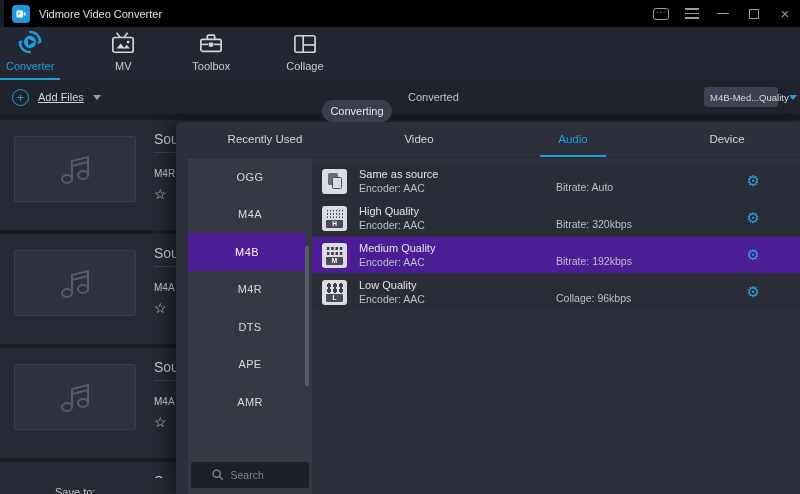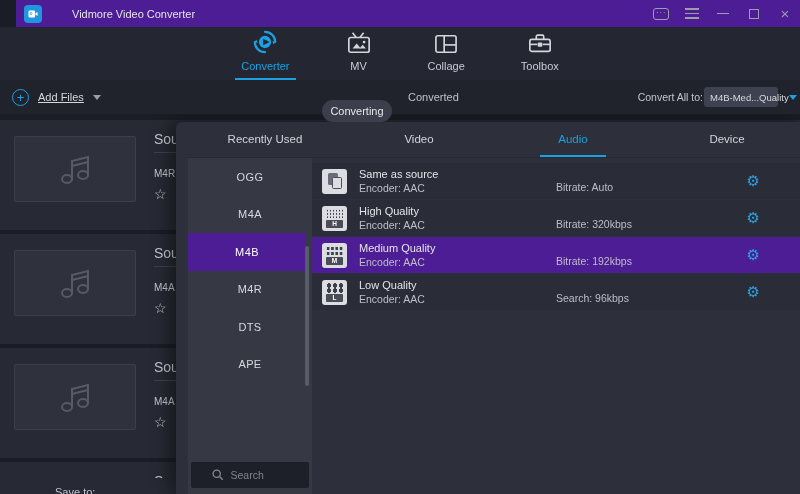--- a/index.html
+++ b/index.html
@@ -1,34 +1,34 @@
 <!DOCTYPE html>
 <html><head>
 <meta charset="utf-8">
 <style>
   * { margin:0; padding:0; box-sizing:border-box; }
   html,body { width:800px; height:494px; }
   body { font-family:"Liberation Sans", sans-serif; background:#1b1d26; overflow:hidden; }
   .app { position:relative; width:800px; height:494px; background:#1b1d26; overflow:hidden; }
 
   
-  .titlebar { position:absolute; top:0; left:16px; right:0; height:27px; background:#4c1d95; display:flex; align-items:center; z-index:20;gap:21px; }
+  .titlebar { position:absolute; top:0; left:4px; right:0; height:27px; background:#000000; display:flex; align-items:center; z-index:20; }
   .app-icon { width:18px; height:18px; margin-left:8px; border-radius:4px; background:#2196e0; display:flex; align-items:center; justify-content:center; }
   .titlebar .title { margin-left:9px; font-size:11px; color:#e3e4e8; }
   .win-controls { position:absolute; right:6px; top:0; height:27px; display:flex; align-items:center; gap:13px; }
   .wc { display:flex; align-items:center; justify-content:center; width:18px; height:18px; cursor:default; }
   .feedback-bubble { width:16px; height:12px; border:1.5px solid #9b9ea8; border-radius:3px; color:#9b9ea8; font-size:9px; line-height:7px; text-align:center; letter-spacing:.5px; }
   .menu-bars { display:flex; flex-direction:column; gap:3px; }
   .menu-bars i { display:block; width:14px; height:1.5px; background:#9b9ea8; }
   .min-glyph { width:12px; height:1.5px; background:#9b9ea8; }
   .max-glyph { width:10px; height:10px; border:1.5px solid #9b9ea8; }
   .close-glyph { color:#9b9ea8; font-size:15px; line-height:15px; }
 
   
-  .nav { position:absolute; top:27px; left:0; right:0; height:53px; background:#242631; display:flex; justify-content:center; gap:44px; z-index:19; }
+  .nav { position:absolute; top:27px; left:0; right:0; height:53px; background:#242631; display:flex; gap:44px; z-index:19; }
   .nav-item { display:flex; flex-direction:column; align-items:center; justify-content:flex-end; padding:0 6px 6px; cursor:pointer; border-bottom:2px solid transparent; }
   .nav-item .nicon { height:26px; display:flex; align-items:flex-end; justify-content:center; margin-bottom:5px; }
   .nav-item .nlabel { font-size:11px; color:#c9cbd3; }
   .nav-item.active { border-bottom-color:#1ba1e2; }
   .nav-item.active .nlabel { color:#1ba1e2; }
 
   
   .toolbar { position:absolute; top:80px; left:0; right:0; height:34px; background:#20222c; z-index:18; }
   .add-files { position:absolute; left:12px; top:0; height:34px; display:flex; align-items:center; cursor:pointer; }
   .plus-circle { width:17px; height:17px; border:1.6px solid #1ba1e2; border-radius:50%; color:#1ba1e2; font-size:13px; line-height:13px; display:flex; align-items:center; justify-content:center; }
@@ -149,58 +149,55 @@
           <rect x="3" y="7" width="22" height="16" rx="2" fill="none" stroke="#d4d6dc" stroke-width="1.8"></rect>
           <path d="M7 19 l4.5-5.5 L16 19 Z" fill="#d4d6dc"></path>
           <path d="M14.5 19 l3.5-4 3.5 4 Z" fill="#d4d6dc"></path>
           <circle cx="19.5" cy="12" r="1.5" fill="#d4d6dc"></circle>
         </svg>
       </div>
       <span class="nlabel">MV</span>
     </div>
     <div class="nav-item">
       <div class="nicon">
-        <svg width="26" height="22" viewBox="0 0 28 24">
-          <rect x="3" y="3" width="22" height="18" rx="2" fill="none" stroke="#d4d6dc" stroke-width="1.8"></rect>
-          <line x1="12" y1="3" x2="12" y2="21" stroke="#d4d6dc" stroke-width="1.8"></line>
-          <line x1="12" y1="13" x2="25" y2="13" stroke="#d4d6dc" stroke-width="1.8"></line>
-        </svg>
-      </div>
-      <span class="nlabel">Collage</span>
-    </div>
-    <div class="nav-item">
-      <div class="nicon">
         <svg width="26" height="24" viewBox="0 0 28 26">
           <path d="M10 9 V6 a1.5 1.5 0 0 1 1.5-1.5 h5 A1.5 1.5 0 0 1 18 6 v3" fill="none" stroke="#d4d6dc" stroke-width="1.8"></path>
           <rect x="3" y="9" width="22" height="13" rx="2" fill="none" stroke="#d4d6dc" stroke-width="1.8"></rect>
           <line x1="3" y1="14.5" x2="11" y2="14.5" stroke="#d4d6dc" stroke-width="1.8"></line>
           <line x1="17" y1="14.5" x2="25" y2="14.5" stroke="#d4d6dc" stroke-width="1.8"></line>
           <rect x="11.5" y="12.5" width="5" height="4.5" rx="1" fill="#d4d6dc"></rect>
         </svg>
       </div>
       <span class="nlabel">Toolbox</span>
     </div>
+    <div class="nav-item">
+      <div class="nicon">
+        <svg width="26" height="22" viewBox="0 0 28 24">
+          <rect x="3" y="3" width="22" height="18" rx="2" fill="none" stroke="#d4d6dc" stroke-width="1.8"></rect>
+          <line x1="12" y1="3" x2="12" y2="21" stroke="#d4d6dc" stroke-width="1.8"></line>
+          <line x1="12" y1="13" x2="25" y2="13" stroke="#d4d6dc" stroke-width="1.8"></line>
+        </svg>
+      </div>
+      <span class="nlabel">Collage</span>
+    </div>
   </div>
 
   <div class="toolbar">
     <div class="add-files">
       <div class="plus-circle">
           <span>+</span>
         </div>
       <span class="af-label">Add Files</span>
       <div class="caret-down"></div>
     </div>
     <div class="pill">
         <span>Converting</span>
       </div>
     <div class="converted-lbl">
         <span>Converted</span>
-      </div>
-    <div class="convert-all">
-        <span>Convert All to:</span>
       </div>
     <div class="convert-select">
       <span class="cs-val">M4B-Med...Quality</span>
       <div class="caret-blue"></div>
     </div>
   </div>
 
   <div class="filelist">
 
     <div class="file-item" style="top:6px;">
@@ -297,20 +294,23 @@
           </div>
         <div class="fmt-item">
             <span>M4R</span>
           </div>
         <div class="fmt-item">
             <span>DTS</span>
           </div>
         <div class="fmt-item">
             <span>APE</span>
           </div>
+        <div class="fmt-item">
+            <span>AMR</span>
+          </div>
         <div class="fmt-scrollbar"></div>
         <div class="searchbox">
           <svg width="12" height="12" viewBox="0 0 14 14" fill="none" stroke="#868994" stroke-width="1.5">
               <circle cx="5.5" cy="5.5" r="4.2"></circle>
               <line x1="8.8" y1="8.8" x2="12.5" y2="12.5"></line>
             </svg>
           <input placeholder="Search" style="">
         </div>
       </div>
 
@@ -357,21 +357,21 @@
 
         <div class="profile-row">
           <div class="picon">
             <div class="dots l"></div>
             <div class="letter">L</div>
           </div>
           <div class="ptext">
             <span class="pname">Low Quality</span>
             <span class="pencoder">Encoder: AAC</span>
           </div>
-          <span class="pbitrate">Search: 96kbps</span>
+          <span class="pbitrate">Collage: 96kbps</span>
           <span class="gear">⚙</span>
         </div>
 
       </div>
     </div>
   </div>
 
 </div>
 
 </body></html>

